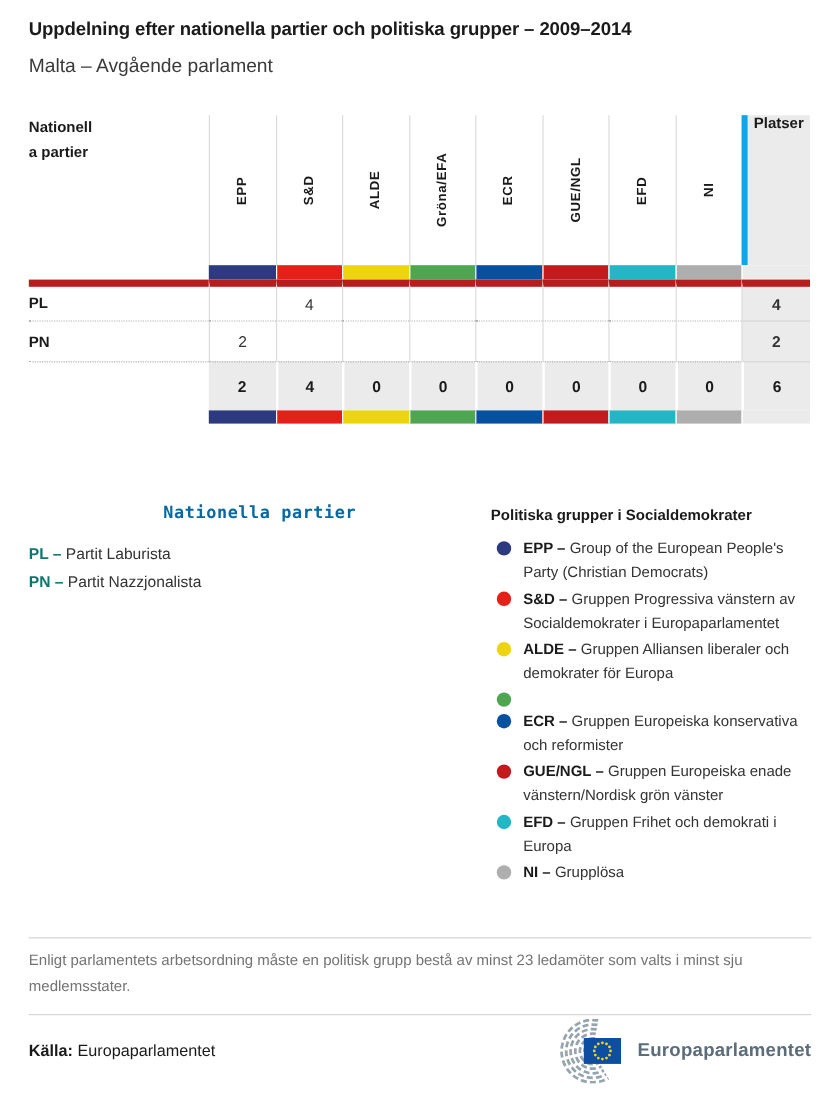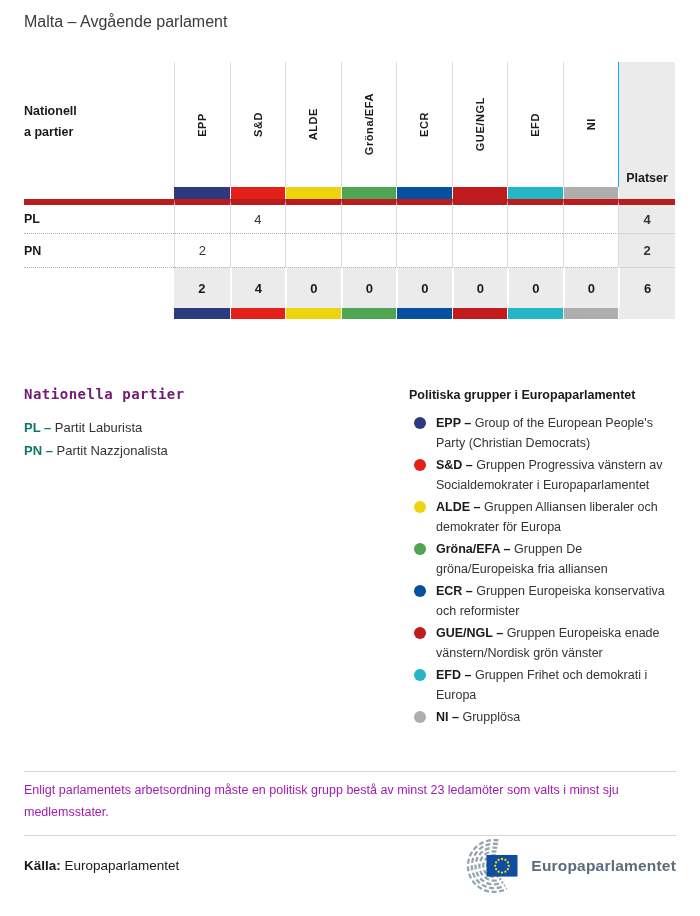--- a/index.html
+++ b/index.html
@@ -6,64 +6,65 @@
   html,body { background:#fff; }
   body { font-family:"Liberation Sans", sans-serif; color:#1a1a1a; }
   .page { position:relative; width:700px; height:916px; background:#fff; padding:0 24px; overflow:hidden; }
 
   .title { font-size:15.5px; font-weight:700; letter-spacing:-0.1px; padding-top:16px; color:#1a1a1a; }
   .subtitle { font-size:16px; font-weight:400; color:#3a3a3a; margin-top:13px; }
 
   
   .tbl { display:grid; grid-template-columns:150px repeat(8,55.5px) 57px; grid-template-rows:125px 12px 34px 34px 41px 11px; margin-top:31px; }
   .c { font-size:13px; color:#333; }
-  .h-label { display:flex; flex-direction:column; justify-content:center; padding-bottom:5px; font-weight:700; font-size:12.5px; line-height:21px; color:#1a1a1a; }
+  .h-label { display:flex; flex-direction:column; justify-content:flex-start; padding-bottom:5px; font-weight:700; font-size:12.5px; line-height:21px; color:#1a1a1a; }
   .h-col { border-left:1px solid #dcdcdc; display:flex; align-items:center; justify-content:center; }
   .vlabel { writing-mode:vertical-rl; transform:rotate(180deg); font-weight:700; font-size:11px; letter-spacing:0.6px; color:#1a1a1a; white-space:nowrap; }
-  .h-seats { border-left:1px solid #0ea5e9; background:#ebebeb; display:flex; align-items:flex-end; justify-content:center; font-weight:700; font-size:12.5px; color:#1a1a1a; padding-bottom:2px; }
+  .h-seats { border-left:5px solid #0ea5e9; background:#ebebeb; display:flex; justify-content:center; font-weight:700; font-size:12.5px; color:#1a1a1a; padding-bottom:2px; }
   .bar { border-left:1px solid #fff; }
   .b0 { border-left:none; }
   .seatsbg { background:#ebebeb; border-left:1px solid #fff; }
   .rl { font-weight:700; font-size:12.5px; color:#1a1a1a; display:flex; align-items:center; }
   .val { display:flex; align-items:center; justify-content:center; border-left:1px solid #dcdcdc; }
   .sval { background:#ebebeb; border-left:1px solid #dcdcdc; display:flex; align-items:center; justify-content:center; font-weight:600; }
   .tot { background:#ebebeb; border-left:2px solid #fff; display:flex; align-items:center; justify-content:center; font-weight:700; color:#1a1a1a; }
   .t0 { border-left:none; }
   .stot { background:#ebebeb; border-left:2px solid #fff; display:flex; align-items:center; justify-content:center; font-weight:600; color:#1a1a1a; }
   .bt-solid { border-top:6px solid #b91c1c; }
   .bt-dot { border-top:1px dotted #b3b3b3;text-align:right; }
   .bt-gray { border-top:1px solid #d5d5d5; }
 
   
   .legends { display:flex; margin-top:67px; }
   .leg-nat { width:385px; }
-  .leg-nat h3 { font-family:"DejaVu Sans Mono", monospace; font-size:14px; font-weight:700; letter-spacing:0.5px; margin-bottom:14px; color:#701a75; }
+  .leg-nat h3 { font-family:"DejaVu Sans Mono", monospace; font-size:14px; font-weight:700; letter-spacing:0.5px; margin-bottom:14px; color:#0369a1;text-align:center; }
   .leg-nat p { font-size:13px; line-height:23px; color:#333; }
   .leg-nat b { color:#0f766e; }
   .leg-grp { width:267px; }
   .leg-grp h3 { font-size:12.5px; font-weight:700; color:#1a1a1a; margin:2px 0 12px; }
   .gitem { display:flex; margin-bottom:3px; }
   .gdot { width:12px; height:12px; border-radius:50%; margin:3px 10px 0 5px; flex:none; }
   .gtext { font-size:12.5px; line-height:19.5px; color:#333; }
   .gtext b { color:#1a1a1a; }
 
   
   .rule { border:none; border-top:1px solid #d4d4d4; height:0; }
   .hr1 { margin-top:40px; }
-  .note { font-size:12.5px; line-height:22px; color:#a21caf; margin-top:7px; margin-bottom:12px; }
+  .note { font-size:12.5px; line-height:22px; color:#737373; margin-top:7px; margin-bottom:12px; }
   .footer-row { display:flex; justify-content:space-between; align-items:center; margin-top:3px; }
   .source { font-size:13.5px; color:#1a1a1a; }
   .logo { display:flex; align-items:center; }
   .logo-text { font-size:15.5px; font-weight:600; color:#5b6c7b; margin-left:7px; letter-spacing:0.2px; }
 </style>
 </head>
 <body>
 
 <div class="page">
 
+  <div class="title">Uppdelning efter nationella partier och politiska grupper – 2009–2014</div>
   <div class="subtitle">Malta – Avgående parlament</div>
 
   <div class="tbl">
 
     <div class="c h-label">
       <div>Nationell</div>
       <div>a partier</div>
     </div>
     <div class="c h-col">
         <span class="vlabel">EPP</span>
@@ -150,37 +151,36 @@
   </div>
 
   <div class="legends">
     <div class="leg-nat">
       <h3>Nationella partier</h3>
       <p><b>PL –</b> <span>Partit Laburista</span></p>
       <p><b>PN –</b> <span>Partit Nazzjonalista</span></p>
     </div>
 
     <div class="leg-grp">
-      <h3>Politiska grupper i Europaparlamentet</h3>
+      <h3>Politiska grupper i Socialdemokrater</h3>
 
       <div class="gitem">
         <span class="gdot" style="background: rgb(45, 58, 128);"></span>
         <p class="gtext"><b>EPP –</b> <span>Group of the European People's Party (Christian Democrats)</span></p>
       </div>
       <div class="gitem">
         <span class="gdot" style="background: rgb(227, 33, 25);"></span>
         <p class="gtext"><b>S&amp;D –</b> <span>Gruppen Progressiva vänstern av Socialdemokrater i Europaparlamentet</span></p>
       </div>
       <div class="gitem">
         <span class="gdot" style="background: rgb(236, 213, 14);"></span>
         <p class="gtext"><b>ALDE –</b> <span>Gruppen Alliansen liberaler och demokrater för Europa</span></p>
       </div>
       <div class="gitem">
         <span class="gdot" style="background: rgb(79, 166, 82);"></span>
-        <p class="gtext"><b>Gröna/EFA –</b> <span>Gruppen De gröna/Europeiska fria alliansen</span></p>
       </div>
       <div class="gitem">
         <span class="gdot" style="background: rgb(5, 81, 160);"></span>
         <p class="gtext"><b>ECR –</b> <span>Gruppen Europeiska konservativa och reformister</span></p>
       </div>
       <div class="gitem">
         <span class="gdot" style="background: rgb(194, 27, 30);"></span>
         <p class="gtext"><b>GUE/NGL –</b> <span>Gruppen Europeiska enade vänstern/Nordisk grön vänster</span></p>
       </div>
       <div class="gitem">

